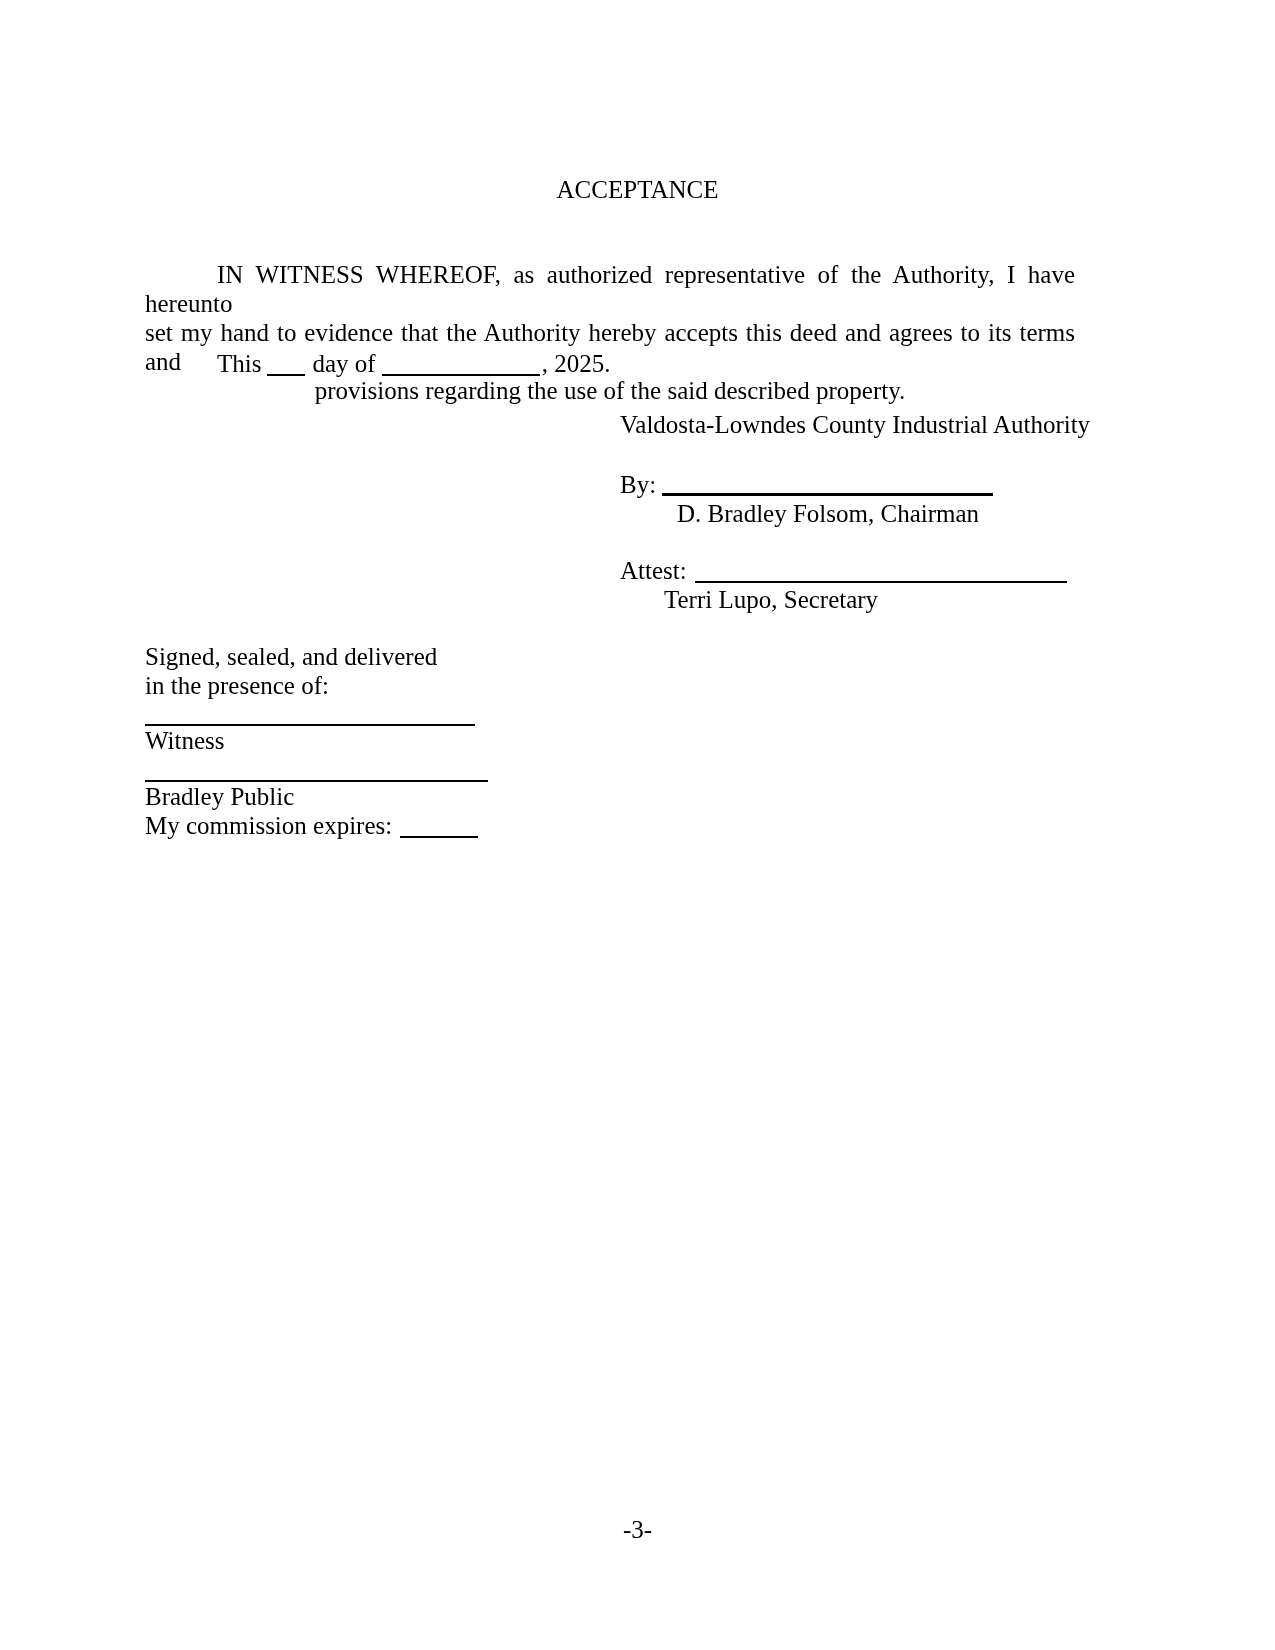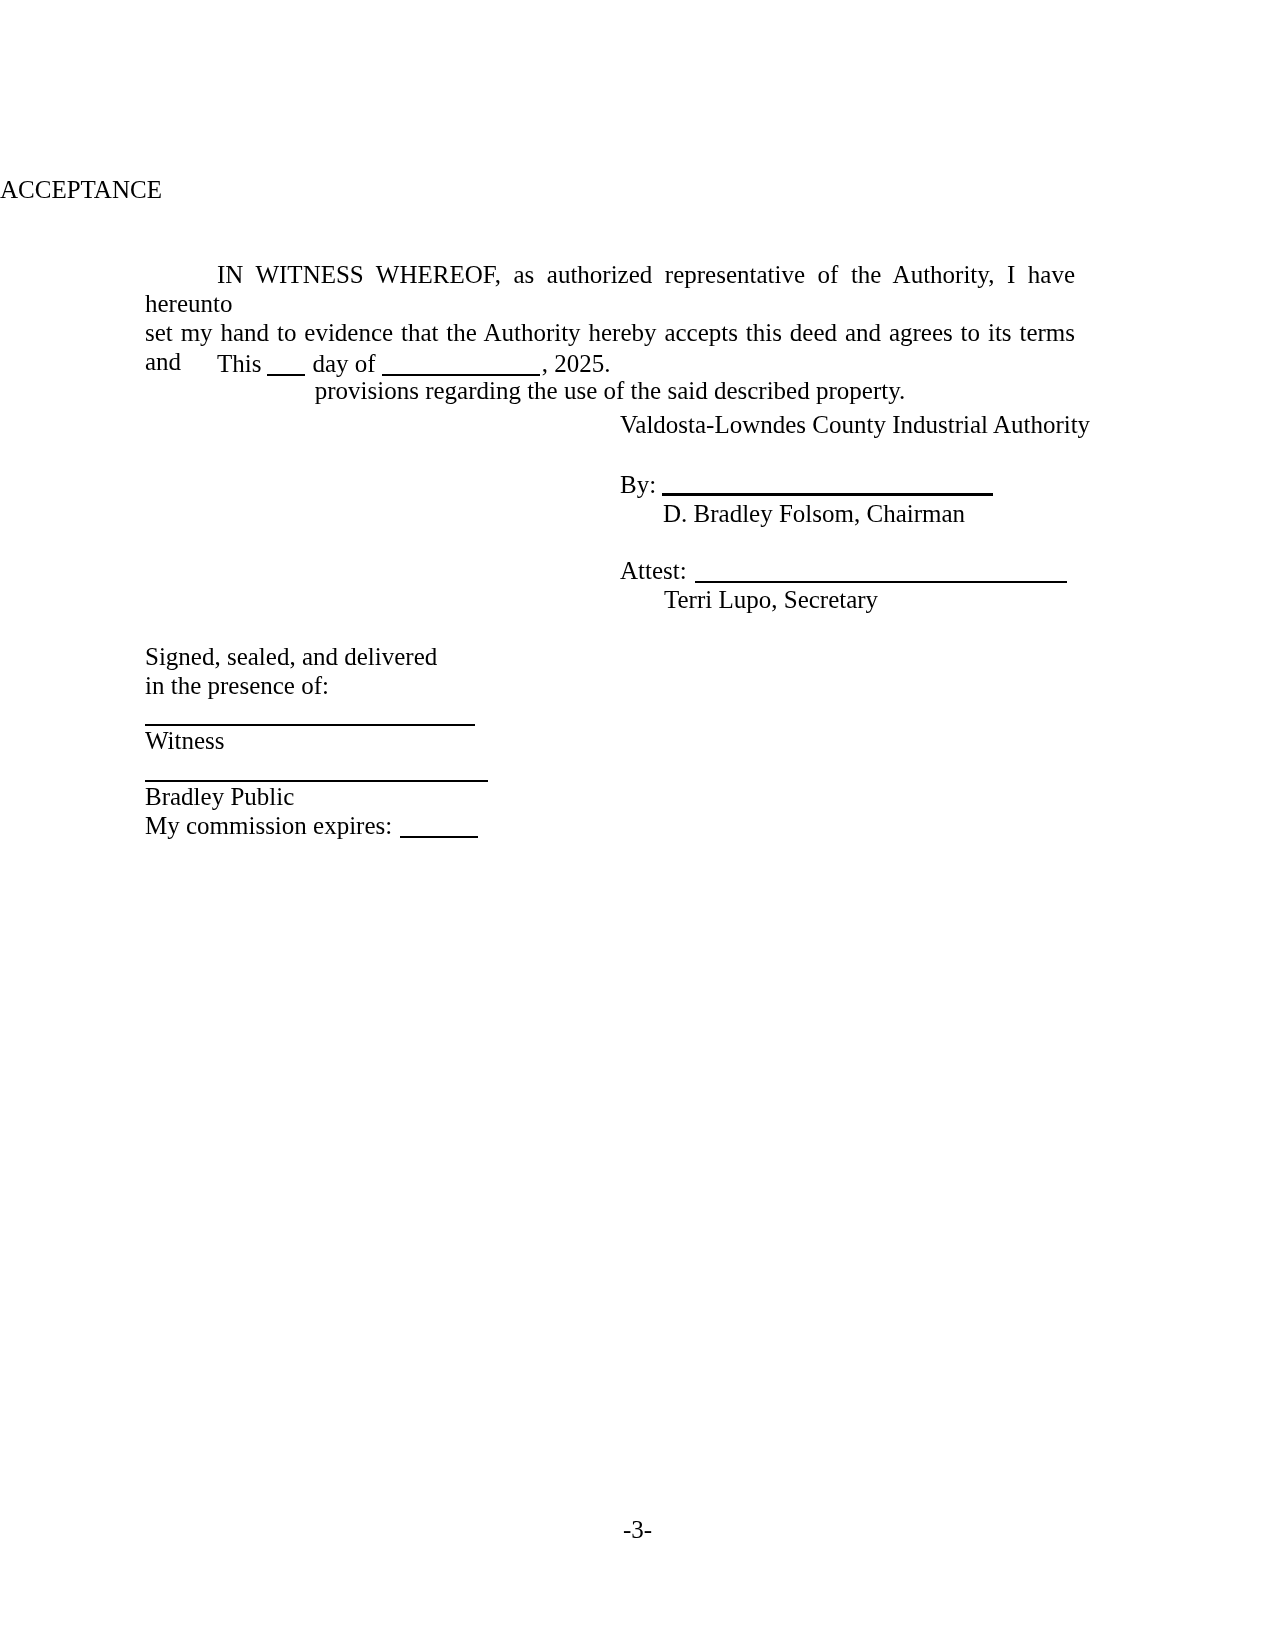--- a/index.html
+++ b/index.html
@@ -9,21 +9,21 @@
     height: 1650px;
     background: #ffffff;
     color: #000000;
     font-family: "Liberation Serif", serif;
     font-size: 25px;
     line-height: 29px;
     overflow: hidden;
   }
   .abs { position: absolute; }
 
-  #title-row { top: 175px; left: 0; width: 100%; }
+  #title-row { top: 175px; left: 0; width: 100%; text-align: center; }
 
   #paragraph { top: 232px; left: 145px; width: 930px; }
   .jline { text-align: justify; text-align-last: justify; -moz-text-align-last: justify; }
   .lastline { text-align: center; }
   .firstline { text-indent: 72px; margin-top: 28px; }
 
   #date-line { top: 349px; left: 217px; white-space: nowrap; }
 
   .blank {
     display: inline-block;
@@ -37,21 +37,21 @@
   #sig-block { top: 410px; left: 620px; width: 560px; }
   .spacer31 { height: 31px; }
   .spacer28 { height: 28px; }
   .blank.by {
     width: 331px;
     border-bottom-width: 3px;
     margin-left: 6px;
     margin-bottom: -3px;
   }
   .blank.attest { width: 372px; margin-left: 8px; }
-  .name-indent1 { margin-left: 43px; }
+  .name-indent1 { margin-left: 57px; }
   .name-indent2 { margin-left: 44px; }
 
   #left-block { top: 642px; left: 145px; width: 520px; }
   .uline { border-bottom: 2px solid #000; }
   .uline.w-witness { width: 330px; height: 24px; }
   .uline.w-notary  { width: 343px; height: 25px; }
   .blank.commission { width: 78px; margin-left: 8px; }
 
   #footer-row { top: 1515px; left: 0; width: 100%; text-align: center; }
 </style>

